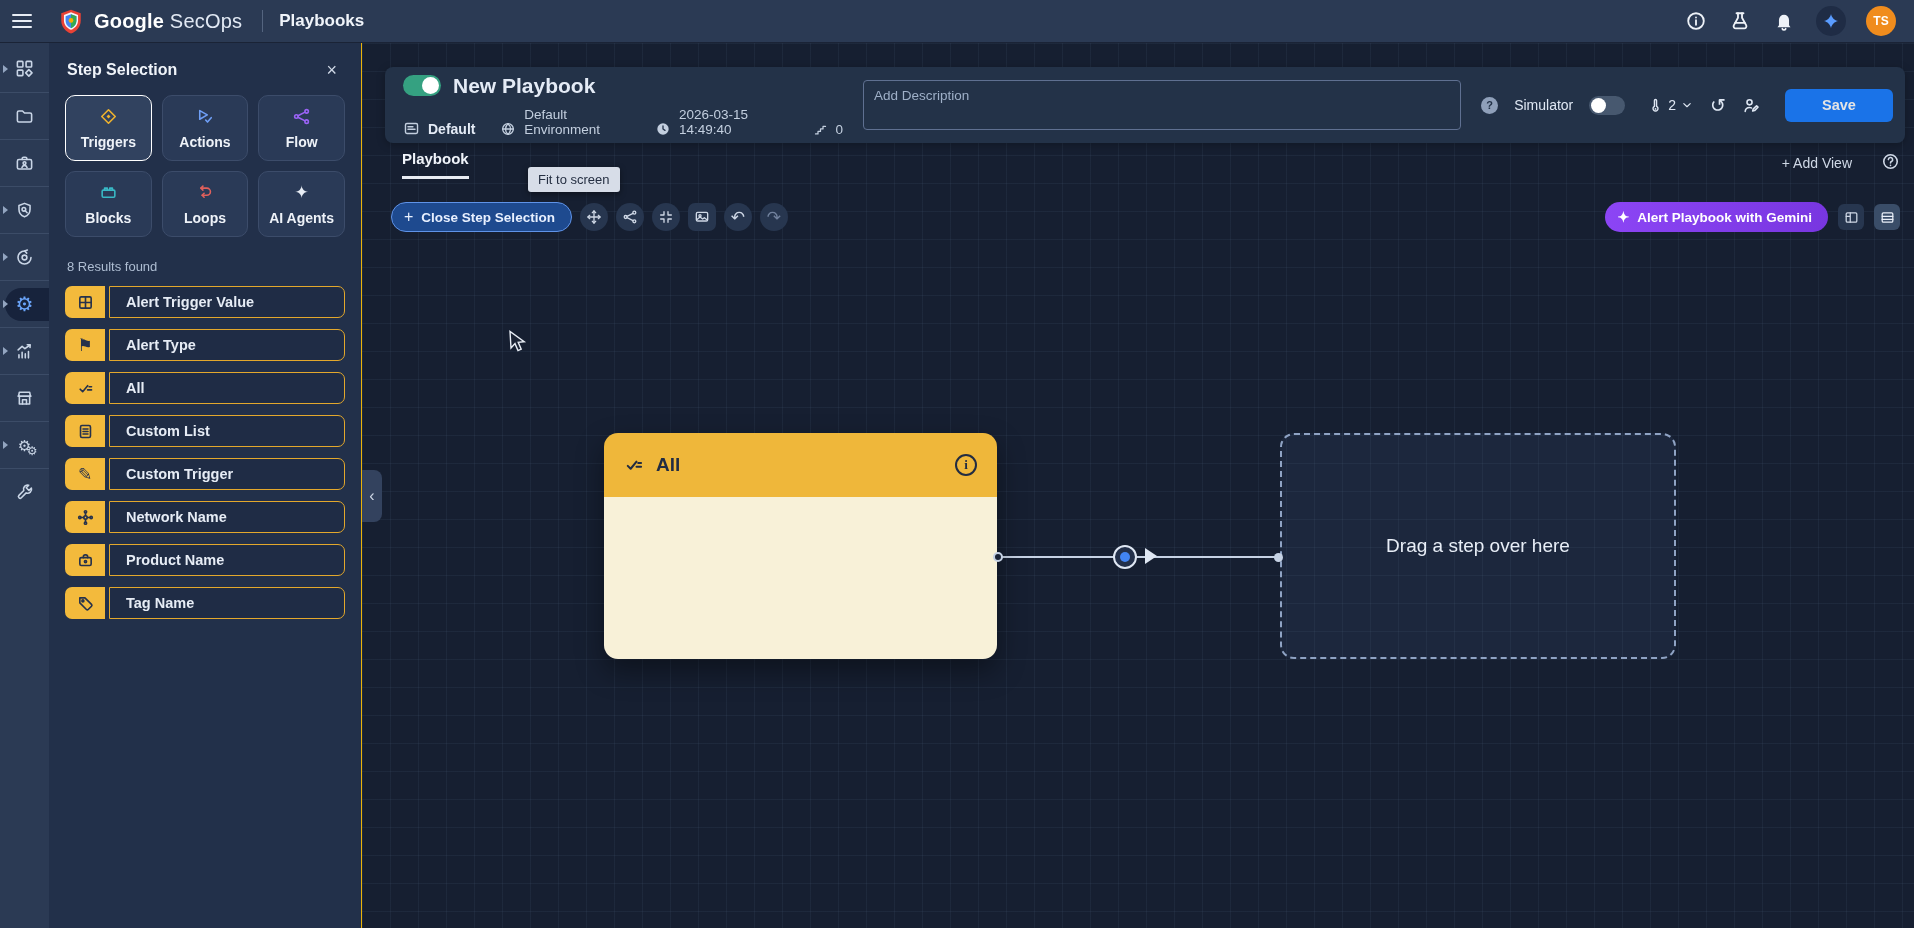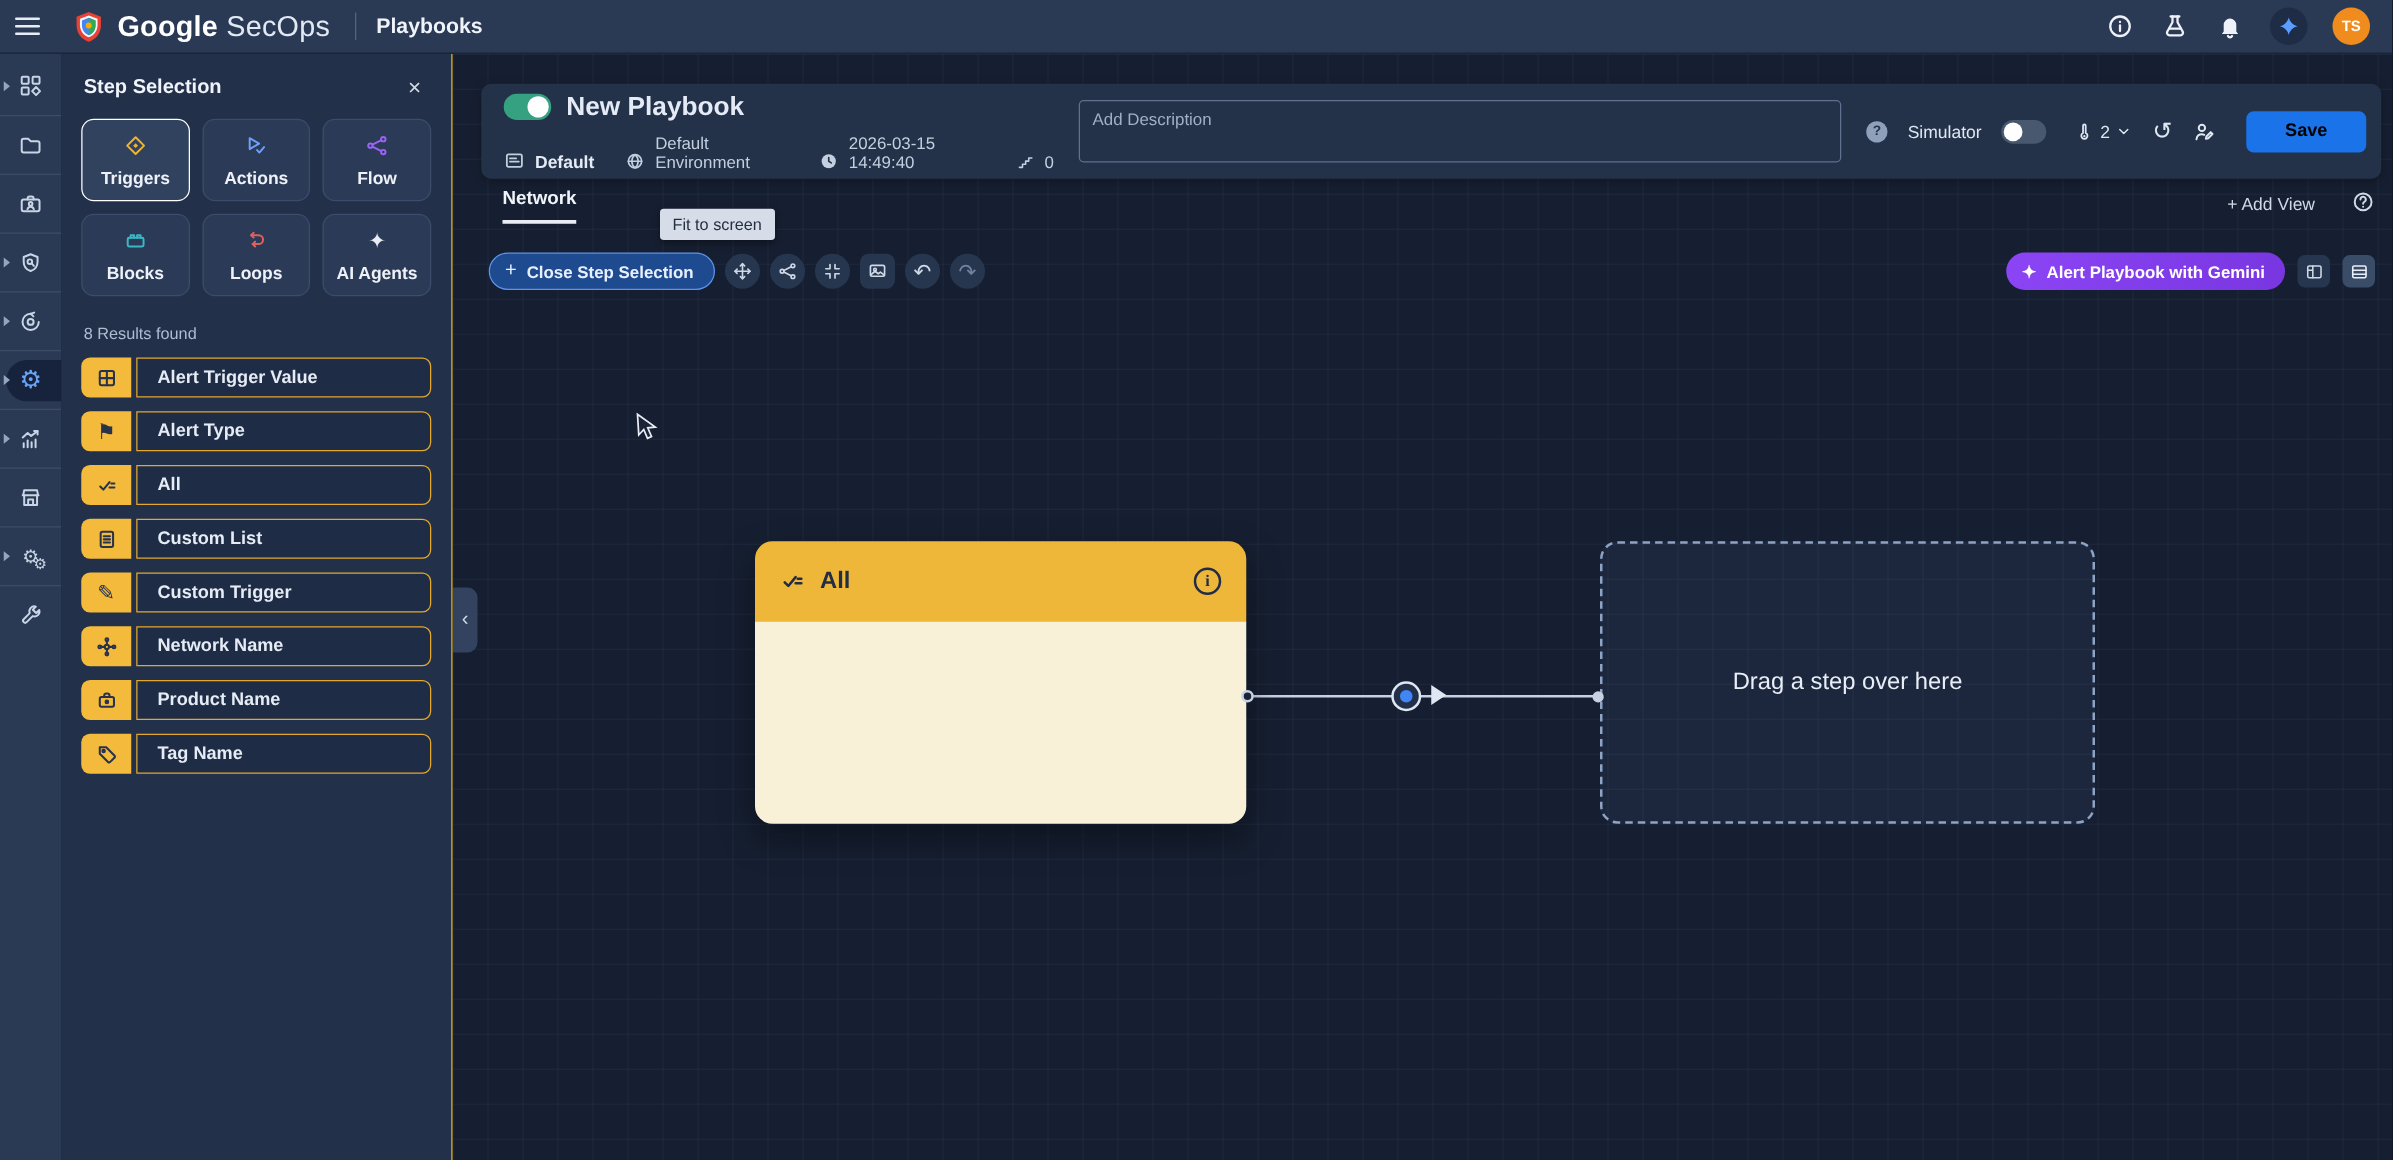--- a/index.html
+++ b/index.html
@@ -13,21 +13,21 @@
   
   .topbar {
     position:absolute; left:0; top:0; width:1914px; height:43px;
     background:#2b3a54; display:flex; align-items:center; z-index:30;
     border-bottom:1px solid #1a2336;
   }
   .hamburger { width:44px; height:43px; display:flex; align-items:center; justify-content:center; cursor:pointer; }
   .hamburger .bars { width:20px; }
   .hamburger .bars span { display:block; height:2px; background:#e8edf5; margin:4px 0; border-radius:1px; }
   .brand { display:flex; align-items:center; gap:10px; margin-left:14px; }
-  .brand-text { font-size:23px; letter-spacing:.2px; }
+  .brand-text { font-size:20px; letter-spacing:.2px; }
   .brand-text b { color:#ffffff; font-weight:700; }
   .brand-text span { color:#e2e9f4; font-weight:400; }
   .top-divider { width:1px; height:22px; background:#54647f; margin:0 16px 0 20px; }
   .page-title { font-size:17px; font-weight:700; color:#f0f4fa; }
   .top-right { margin-left:auto; display:flex; align-items:center; gap:20px; padding-right:18px; }
   .top-icon { width:24px; height:24px; color:#eef2f8; display:flex; align-items:center; justify-content:center; cursor:pointer; }
   .gem-circle { width:30px; height:30px; border-radius:50%; background:#1f2c45; display:flex; align-items:center; justify-content:center; cursor:pointer; }
   .avatar { width:30px; height:30px; border-radius:50%; background:#f08c1d; color:#ffffff; font-size:12px; font-weight:700; display:flex; align-items:center; justify-content:center; cursor:pointer; }
 
   
@@ -109,21 +109,21 @@
   .desc-box textarea {
     width:100%; height:50px; resize:none; background:transparent; border:1px solid #5f7091; border-radius:4px;
     color:#dfe7f3; font-size:13.5px; font-family:inherit; padding:7px 10px; outline:none;
   }
   .desc-box textarea::placeholder { color:#9fb0c8; }
   .pb-right { display:flex; align-items:center; gap:16px; flex:none; }
   .help-dot { width:17px; height:17px; border-radius:50%; background:#8fa0ba; color:#233248; font-size:11px; font-weight:700; display:flex; align-items:center; justify-content:center; cursor:pointer; }
   .sim-label { font-size:14px; color:#dfe7f3; }
   .ver { display:flex; align-items:center; gap:4px; color:#dfe7f3; font-size:14px; cursor:pointer; margin-left:6px; }
   .hd-icon { color:#dfe7f3; font-size:19px; line-height:1; cursor:pointer; display:flex; align-items:center; }
-  .save-btn { width:96px; height:33px; background:#1a73e8; border:none; border-radius:6px; color:#000000; font-size:14.5px; font-weight:700; font-family:inherit; cursor:pointer; margin-left:8px; }
+  .save-btn { width:108px; height:33px; background:#1a73e8; border:none; border-radius:6px; color:#e5e5e5; font-size:14.5px; font-weight:700; font-family:inherit; cursor:pointer; margin-left:8px; }
 
   
   .viewbar { position:absolute; left:40px; top:107px; z-index:5; }
   .tab { display:inline-block; font-size:15px; font-weight:700; color:#f0f4fa; padding-bottom:9px; border-bottom:3px solid #e8ecf3; cursor:pointer; }
   .addview { position:absolute; right:62px; top:112px; font-size:14px; color:#cfd8e6; cursor:pointer; z-index:5; }
   .vb-help { position:absolute; right:14px; top:109px; width:19px; height:19px; color:#cfd8e6; cursor:pointer; z-index:5; }
 
   
   .tooltip {
     position:absolute; left:166px; top:124px; background:#d7dde8; color:#252f42; font-size:13px;
@@ -649,21 +649,21 @@
         <span class="hd-icon">
             <svg class="ic" width="19" height="19">
               <use href="#i-personedit"></use>
             </svg>
           </span>
         <button class="save-btn">Save</button>
       </div>
     </section>
 
     <div class="viewbar">
-      <span class="tab">Network</span>
+      <span class="tab">Playbook</span>
     </div>
     <span class="addview">+ Add View</span>
     <span class="vb-help">
         <svg class="ic" width="19" height="19">
           <use href="#i-help"></use>
         </svg>
       </span>
 
     <div class="tooltip">Fit to screen</div>
 

